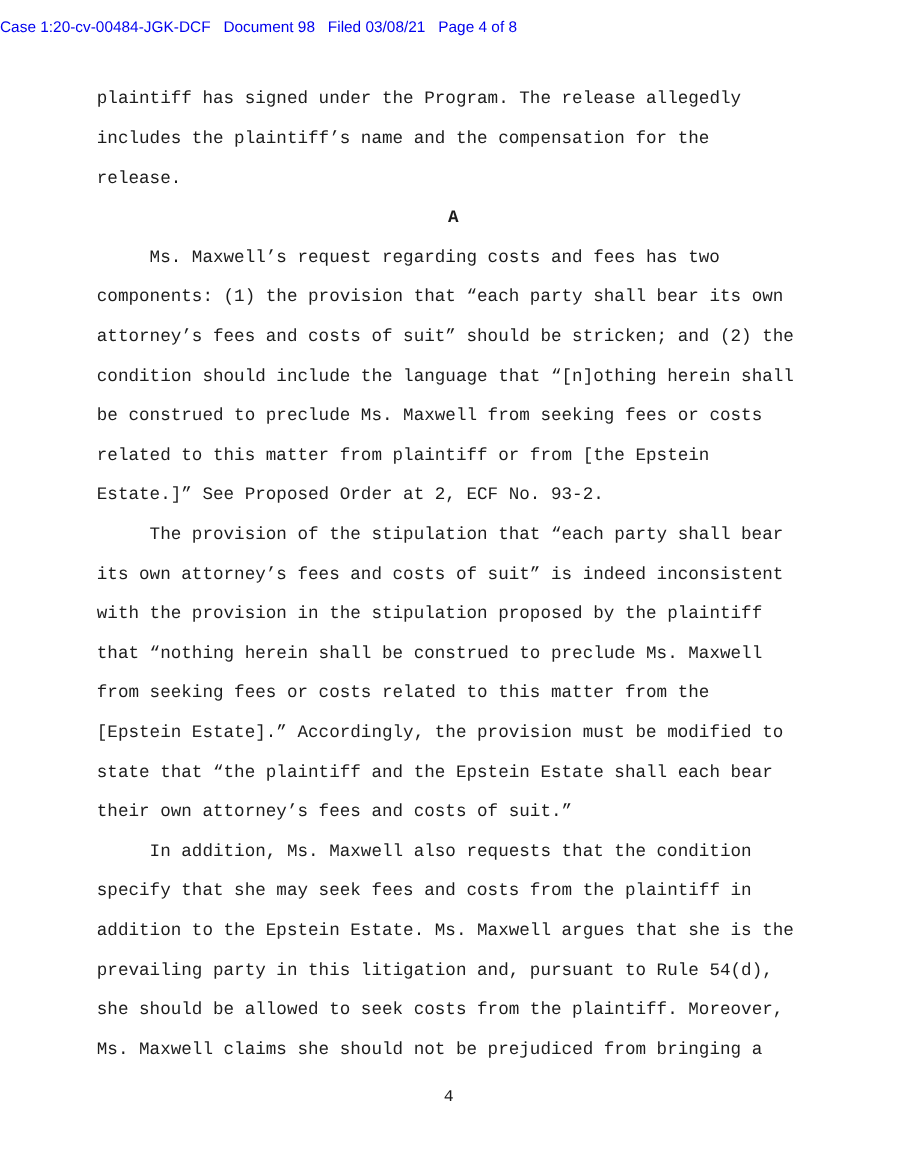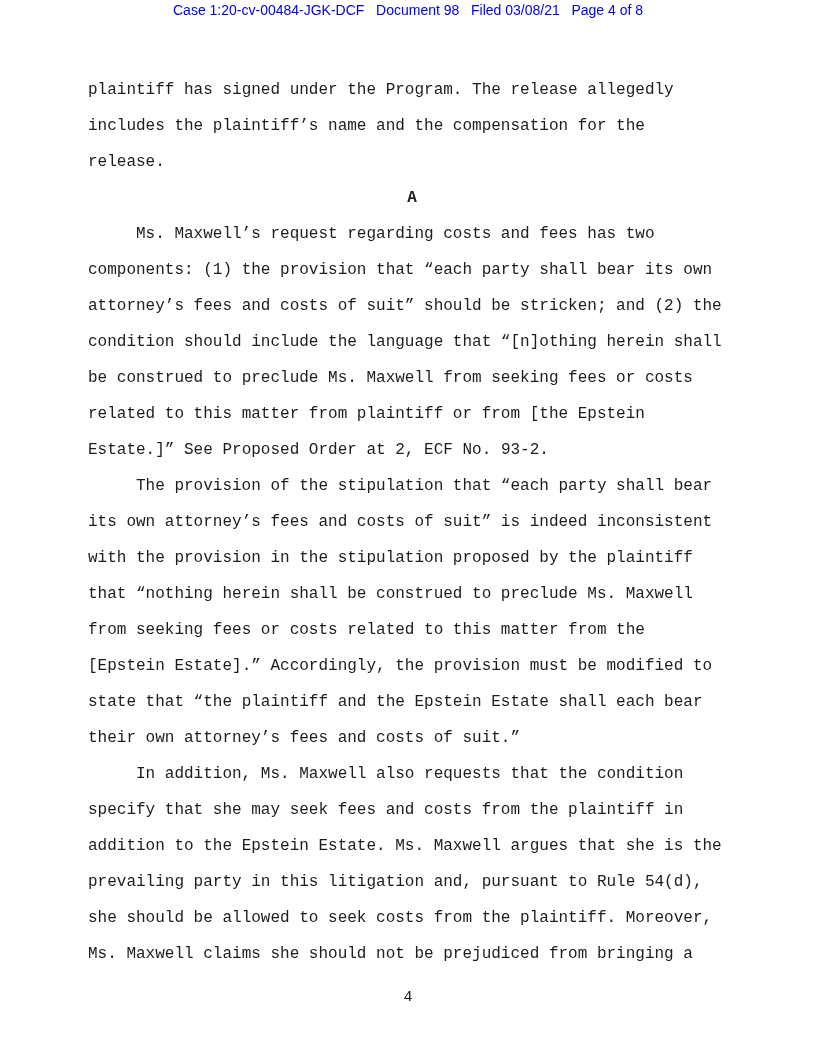--- a/index.html
+++ b/index.html
@@ -10,22 +10,21 @@
   .page {
     position: relative;
     width: 816px;
     height: 1056px;
     background: #ffffff;
     overflow: hidden;
     font-family: "Liberation Mono", "DejaVu Sans Mono", monospace;
     color: #1c1c1c;
   }
   .ecf-stamp {
-    margin-top: 2px;
-    text-align: center;
+    margin-top: 16px;
     font-family: "Liberation Sans", "DejaVu Sans", sans-serif;
     font-size: 14px;
     font-weight: 500;
     color: #0000ee;
     white-space: pre;
   }
   .doc-body {
     position: absolute;
     top: 72px;
     left: 88px;

